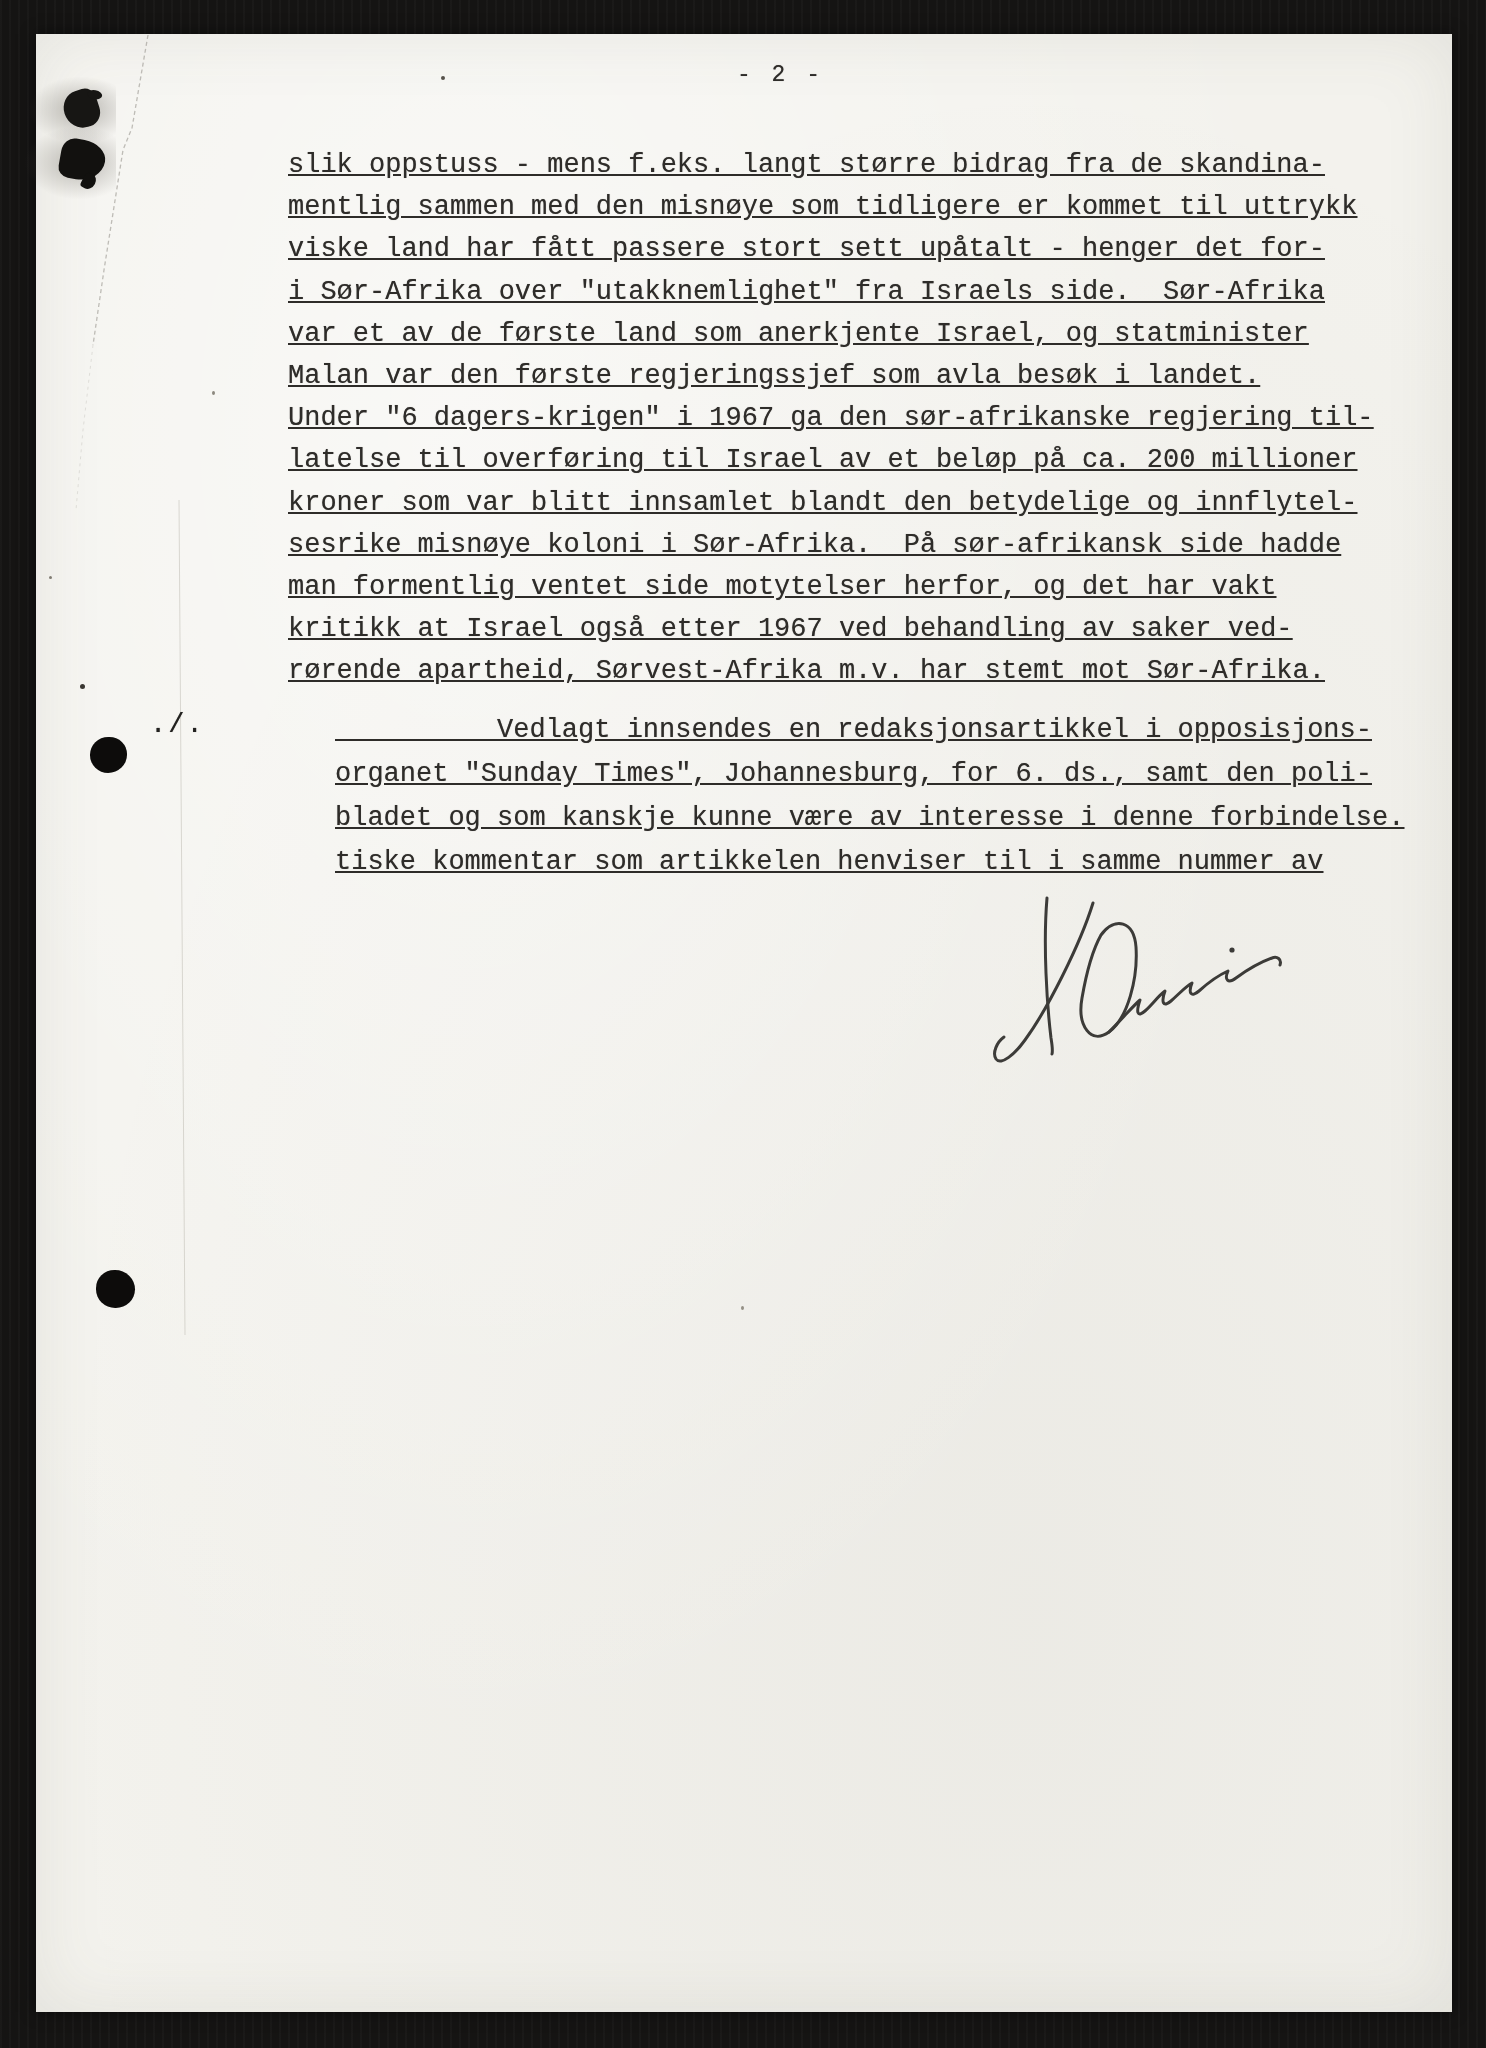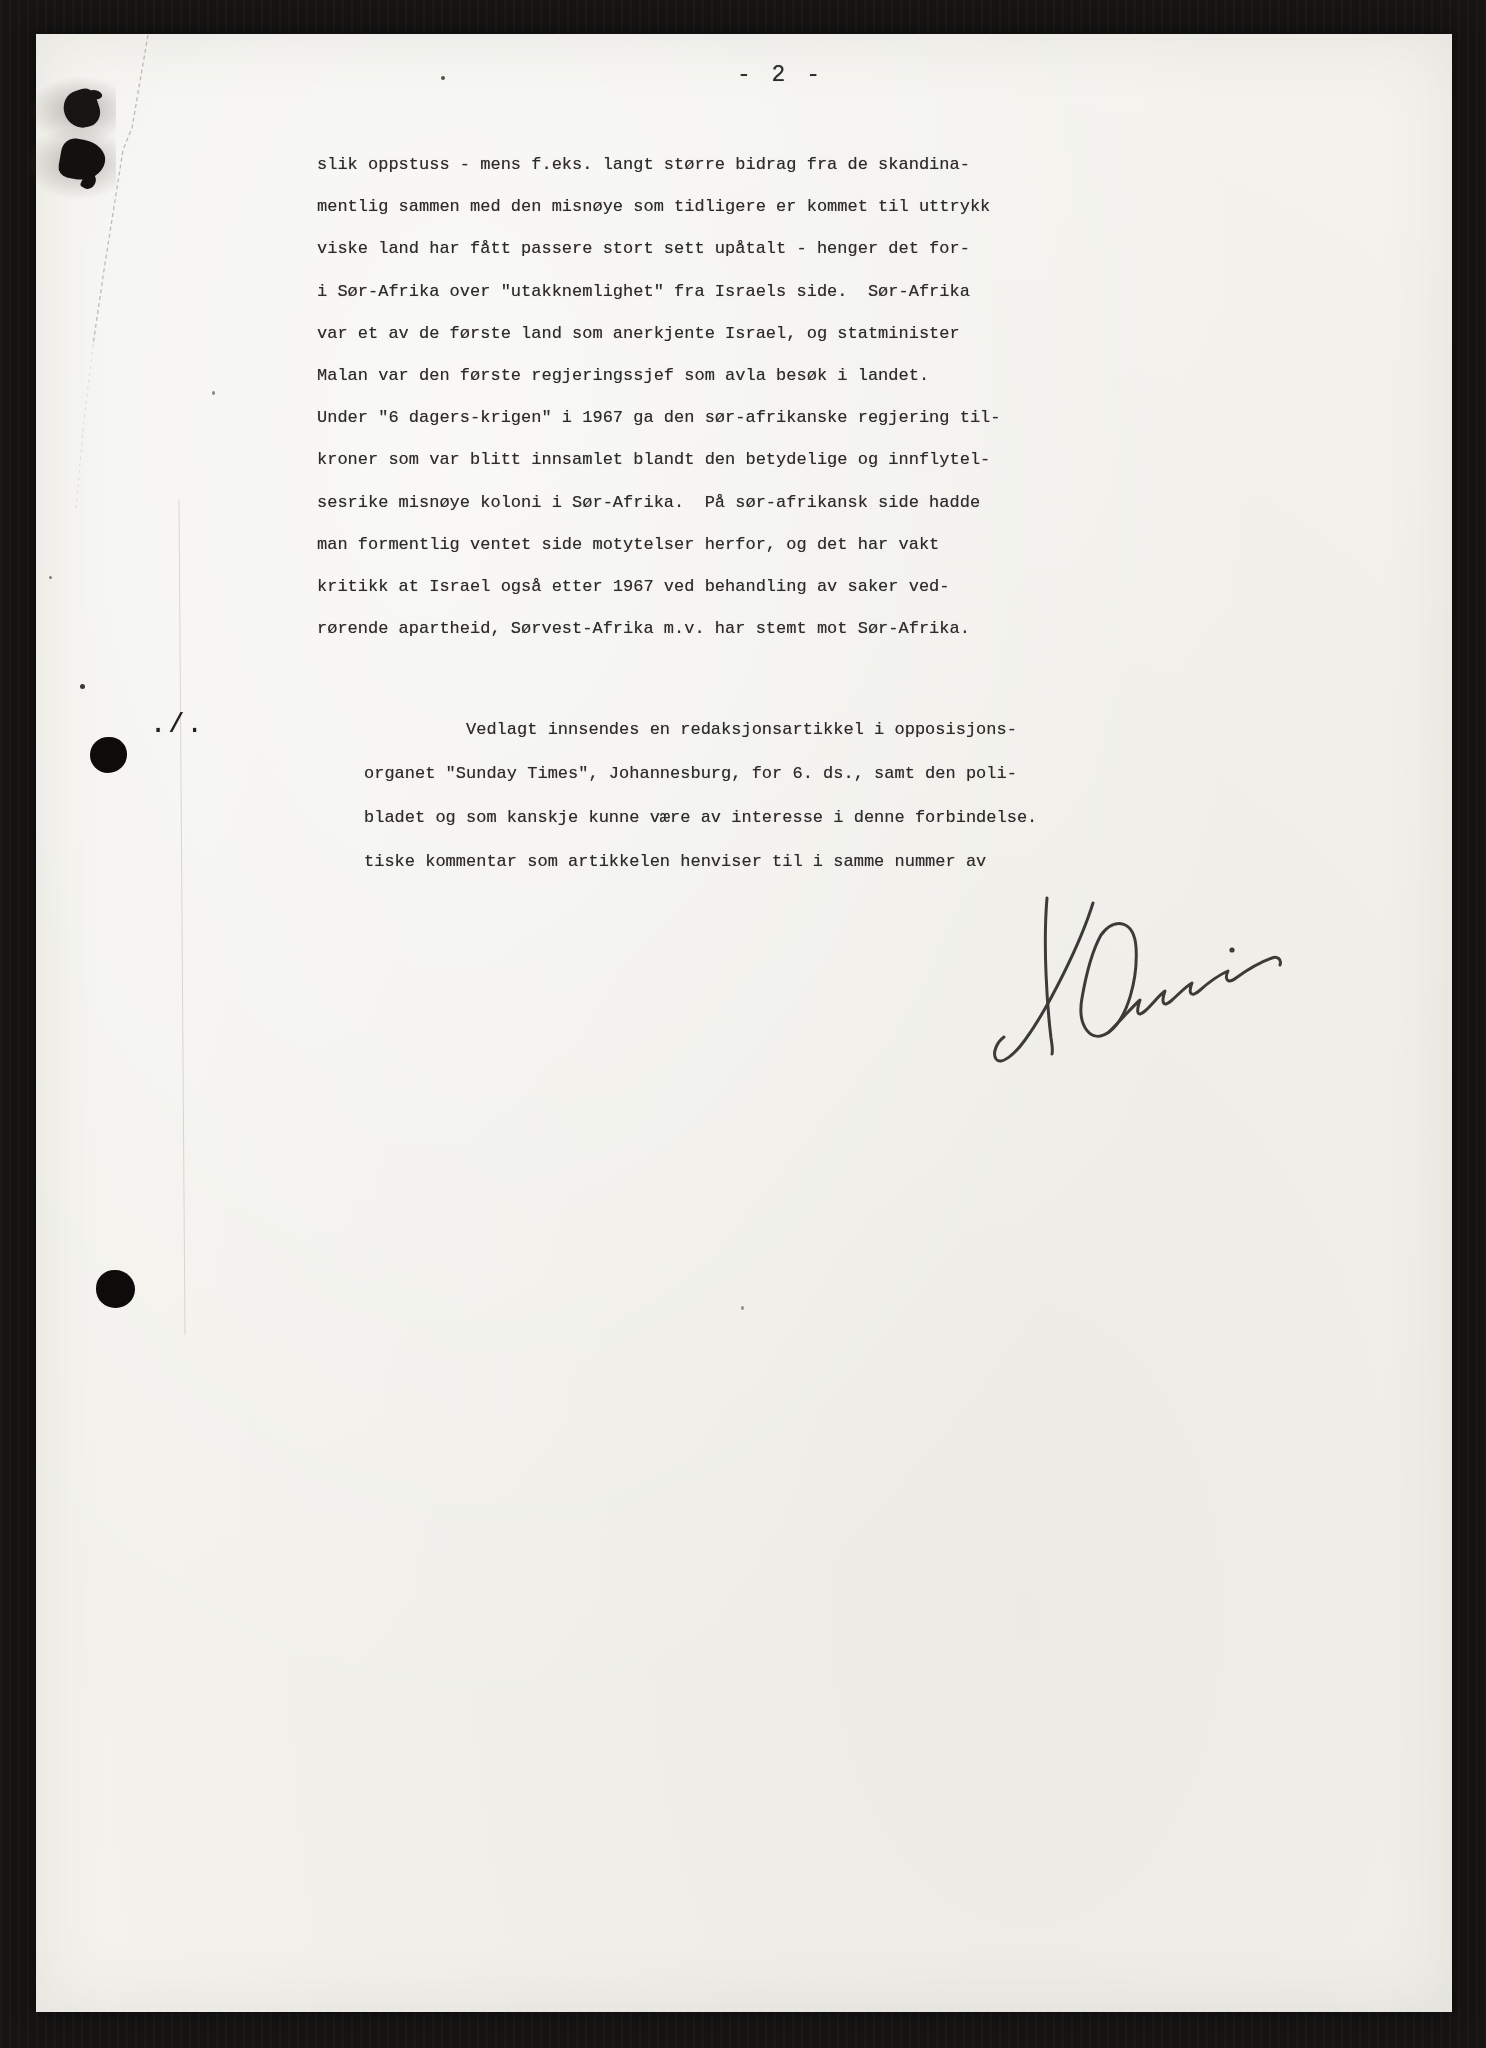--- a/index.html
+++ b/index.html
@@ -19,21 +19,21 @@
     box-shadow:inset 0 0 70px rgba(90,85,70,0.10), 0 0 14px rgba(0,0,0,0.55);
   }
   .typewriter{
     color:#2e2c29;
     text-shadow:0 0 0.7px rgba(46,44,41,0.55);
   }
   .page-number{
     position:absolute;left:737px;top:62px;
     font-size:23px;letter-spacing:3.5px;white-space:pre;
   }
-  .para{position:absolute;left:317px;font-size:17px;}
+  .para{position:absolute;left:288px;font-size:27px;text-decoration:underline;}
   .para .line{white-space:pre;}
   .para1{top:144px;line-height:42.2px;}
   .para2{top:708px;line-height:44px;margin-left:47px;}
   .enclosure-mark{
     position:absolute;left:150px;top:710px;
     font-size:27px;letter-spacing:2px;white-space:pre;
     color:#22211f;text-shadow:0 0 0.7px rgba(30,30,28,0.6);
   }
   .hole{position:absolute;background:#0d0c0b;}
   .hole-1{left:90px;top:737px;width:37px;height:36px;border-radius:50% 48% 52% 50%;}
@@ -90,20 +90,21 @@
 <div class="enclosure-mark">./.</div>
 
 <div class="para para1 typewriter">
     <div class="line">slik oppstuss - mens f.eks. langt større bidrag fra de skandina-</div>
     <div class="line">mentlig sammen med den misnøye som tidligere er kommet til uttrykk</div>
     <div class="line">viske land har fått passere stort sett upåtalt - henger det for-</div>
     <div class="line">i Sør-Afrika over "utakknemlighet" fra Israels side.  Sør-Afrika</div>
     <div class="line">var et av de første land som anerkjente Israel, og statminister</div>
     <div class="line">Malan var den første regjeringssjef som avla besøk i landet.</div>
     <div class="line">Under "6 dagers-krigen" i 1967 ga den sør-afrikanske regjering til-</div>
+    <div class="line">latelse til overføring til Israel av et beløp på ca. 200 millioner</div>
     <div class="line">kroner som var blitt innsamlet blandt den betydelige og innflytel-</div>
     <div class="line">sesrike misnøye koloni i Sør-Afrika.  På sør-afrikansk side hadde</div>
     <div class="line">man formentlig ventet side motytelser herfor, og det har vakt</div>
     <div class="line">kritikk at Israel også etter 1967 ved behandling av saker ved-</div>
     <div class="line">rørende apartheid, Sørvest-Afrika m.v. har stemt mot Sør-Afrika.</div>
   </div>
 
 <div class="para para2 typewriter">
     <div class="line">          Vedlagt innsendes en redaksjonsartikkel i opposisjons-</div>
     <div class="line">organet "Sunday Times", Johannesburg, for 6. ds., samt den poli-</div>

